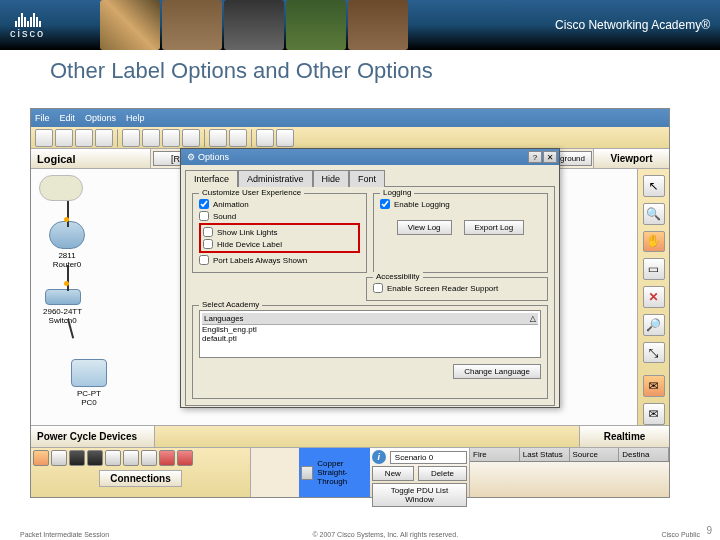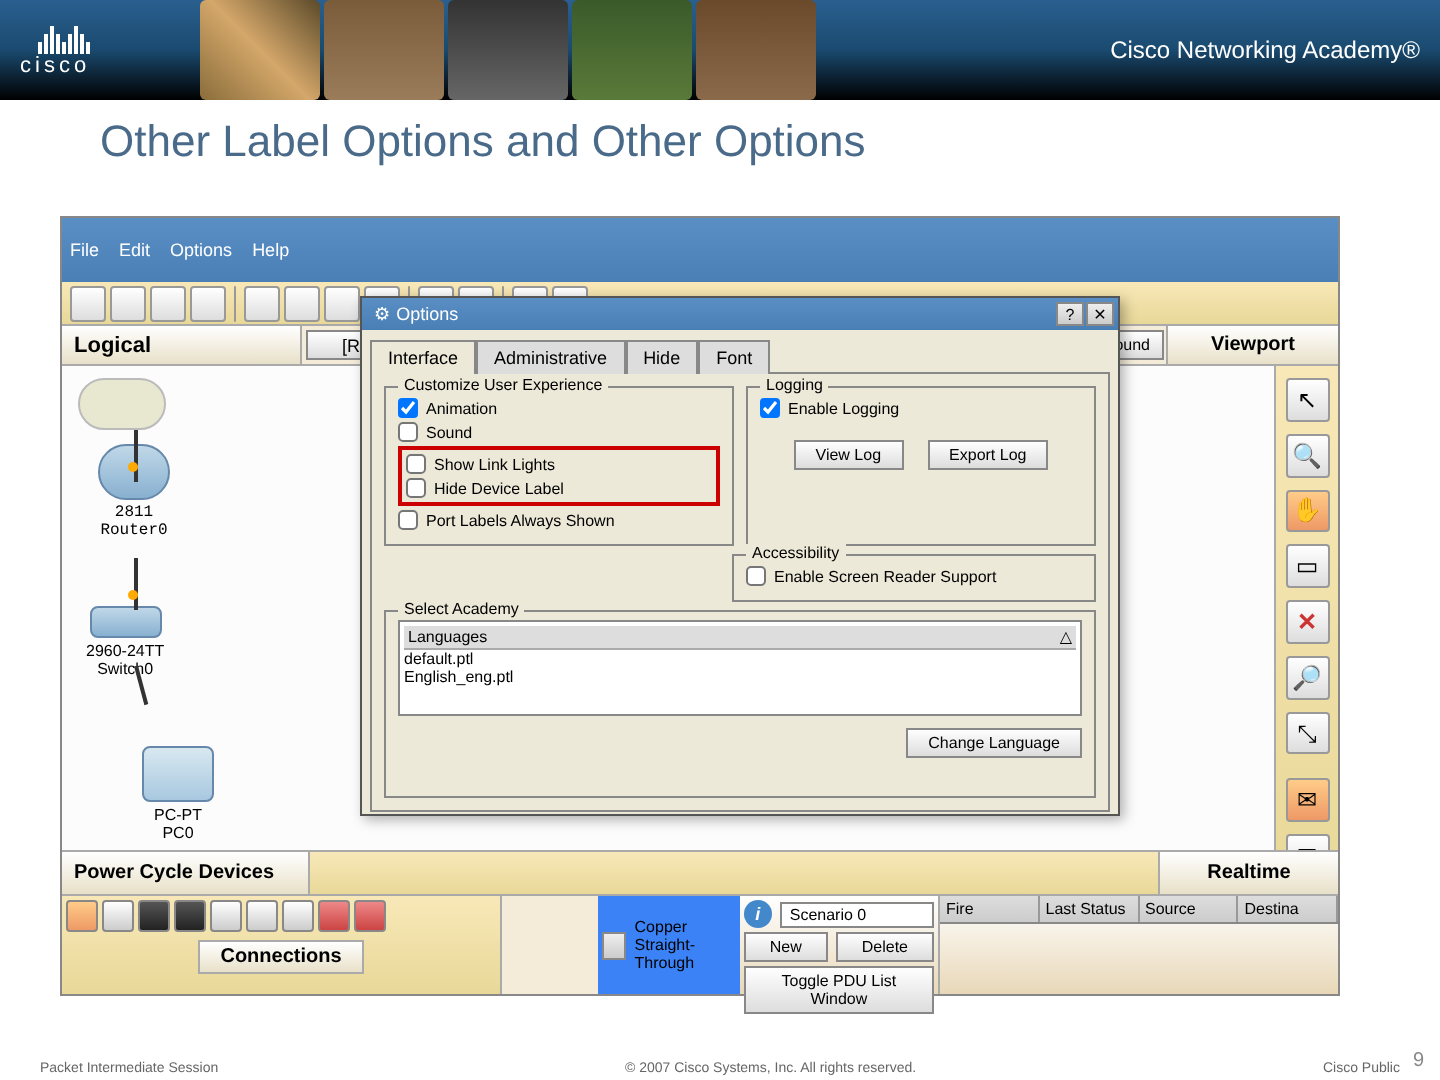--- a/index.html
+++ b/index.html
@@ -6,42 +6,42 @@
   body { font-family: Arial, sans-serif; font-size: 10px; width: 720px; height: 540px; background: #fff; overflow: hidden; position: relative; }
   
   
   .banner { height: 50px; background: linear-gradient(to bottom, #2a5f8f 0%, #1a4a6f 50%, #000 100%); display: flex; align-items: center; justify-content: space-between; padding: 0 10px; position: relative; }
   .banner-photos { position: absolute; left: 100px; top: 0; height: 50px; width: 350px; display: flex; gap: 2px; }
   .photo { width: 60px; height: 50px; background: linear-gradient(45deg, #8a6d3b, #d4a76a, #5b4a2a); border-radius: 3px; }
   .photo:nth-child(2){background:linear-gradient(#7a5c3a,#9b7c5a)}
   .photo:nth-child(3){background:linear-gradient(#333,#666)}
   .photo:nth-child(4){background:linear-gradient(#3a5a2a,#5a7a3a)}
   .photo:nth-child(5){background:linear-gradient(#6a4a2a,#8a6a4a)}
-  .cisco-logo { color: #fff; font-size: 9px; display:flex; flex-direction:column; align-items:flex-end; z-index:2; }
+  .cisco-logo { color: #fff; font-size: 9px; display:flex; flex-direction:column; align-items:center; z-index:2; }
   .cisco-bars { display: flex; gap: 1px; align-items: flex-end; height: 16px; }
   .cbar { width: 2px; background: #fff; }
   .academy { color: #fff; font-size: 12px; z-index:2; }
   
   
   .slide-title { font-size: 22px; color: #4a6a8a; padding: 8px 50px 4px; font-weight: normal; }
   
   
   .app { position: absolute; left: 30px; top: 108px; width: 640px; height: 390px; border: 1px solid #888; background: #f4ecd8; }
-  .menubar { height: 32px; background: linear-gradient(#5a8fc5,#4a7fb5); display: flex; align-items: center; gap: 10px; padding: 0 4px; color: #fff; font-size: 9px; }
+  .menubar { height: 18px; background: linear-gradient(#5a8fc5,#4a7fb5); display: flex; align-items: center; gap: 10px; padding: 0 4px; color: #fff; font-size: 9px; }
   .menubar span { cursor: default; }
   .toolbar { height: 22px; background: linear-gradient(#f8e8b8,#e8d898); display: flex; align-items: center; gap: 2px; padding: 0 4px; border-bottom: 1px solid #aaa; }
   .tbtn { width: 18px; height: 18px; background: linear-gradient(#fff,#ddd); border: 1px solid #999; border-radius: 2px; }
   .tbtn.sep { width: 1px; background: #999; border: none; margin: 0 2px; }
   
   .topbar { height: 20px; display: flex; border-bottom: 1px solid #aaa; }
   .logical-tab { width: 120px; background: linear-gradient(#fff,#e8e0c8); border-right: 1px solid #aaa; display: flex; align-items: center; padding: 0 6px; font-weight: bold; font-size: 11px; }
   .root-btn { width: 60px; background: linear-gradient(#fff,#ddd); border: 1px solid #888; margin: 2px; font-size: 9px; display:flex; align-items:center; justify-content:center; }
   .topbar-spacer { flex: 1; background: linear-gradient(#f8e8b8,#e8d898); }
   .topbtn { padding: 0 6px; background: linear-gradient(#fff,#ddd); border: 1px solid #888; margin: 2px 1px; font-size: 8px; display:flex; align-items:center; }
-  .viewport-tab { width: 86px; background: linear-gradient(#fff,#e8e0c8); border-left: 1px solid #aaa; display:flex; align-items:center; justify-content:center; font-size:10px; font-weight:bold; }
+  .viewport-tab { width: 76px; background: linear-gradient(#fff,#e8e0c8); border-left: 1px solid #aaa; display:flex; align-items:center; justify-content:center; font-size:10px; font-weight:bold; }
   
   .workspace { position: relative; height: 262px; background: #fff; display: flex; }
   .canvas { flex: 1; position: relative; background: #fcfcfc; }
   .dev { position: absolute; text-align: center; font-size: 8px; }
   .dev-icon { width: 36px; height: 28px; background: linear-gradient(#c0d8e8,#88b0d0); border: 1px solid #6688aa; border-radius: 4px; margin: 0 auto 2px; }
   .dev-router .dev-icon { border-radius: 14px; }
   .dev-pc .dev-icon { background: linear-gradient(#d8e8f0,#a8c8e0); }
   .dev-cloud { width: 44px; height: 26px; background: #e8e8d0; border-radius: 14px; border: 1px solid #bbb; }
   
   .sidetools { width: 32px; background: linear-gradient(#f8e8b8,#e8d898); border-left: 1px solid #aaa; display:flex; flex-direction:column; gap:6px; padding:6px 4px; align-items:center; }
@@ -165,21 +165,21 @@
     <div class="topbtn">New Cluster</div>
     <div class="topbtn">Move Object</div>
     <div class="topbtn">Set Tiled Background</div>
     <div class="viewport-tab">Viewport</div>
   </div>
 
   <div class="workspace">
     <div class="canvas">
       <div class="dev-cloud" style="position:absolute; left:8px; top:6px;"></div>
 
-      <div class="dev dev-router" style="left:18px; top:39px;font-family:Liberation Mono, monospace;">
+      <div class="dev dev-router" style="left:18px; top:52px;">
         <div class="dev-icon"></div>
         <div>2811</div>
         <div>Router0</div>
       </div>
       <div class="wire" style="left:36px; top:32px; width:2px; height:26px;"></div>
       <div class="link-light" style="left:33px; top:48px;"></div>
 
       <div class="dev" style="left:12px; top:120px;">
         <div class="dev-icon" style="height:16px;"></div>
         <div>2960-24TT</div>
@@ -325,22 +325,22 @@
         <label class="chk">
             <input type="checkbox" style="">
             <span>Enable Screen Reader Support</span>
           </label>
       </div>
     </div>
     <div class="fieldset" style="flex:1;">
       <div class="legend">Select Academy</div>
       <div class="langbox">
         <div style="background:#ddd; padding:1px 2px; border-bottom:1px solid #aaa;"><span>Languages</span> <span style="float:right">△</span></div>
+        <div>English_eng.ptl</div>
         <div>default.ptl</div>
-        <div>English_eng.ptl</div>
       </div>
       <div class="dlg-btns-row" style="justify-content:flex-end; margin-top:4px;">
         <button class="dlg-btn">Change Language</button>
       </div>
     </div>
   </div>
 </div>
 
 <div class="slide-footer">
   <span>Packet

